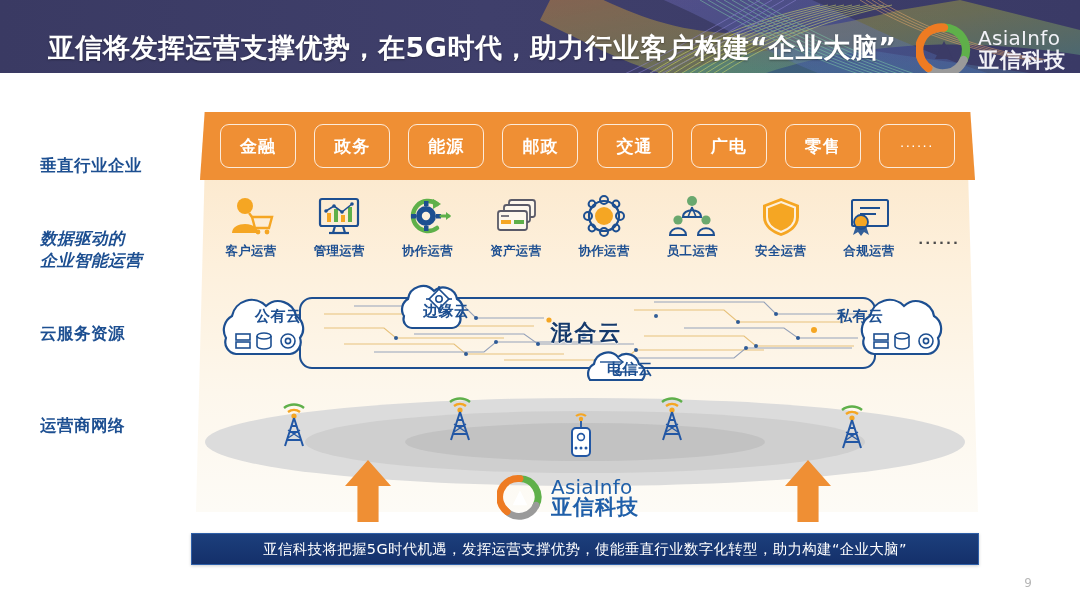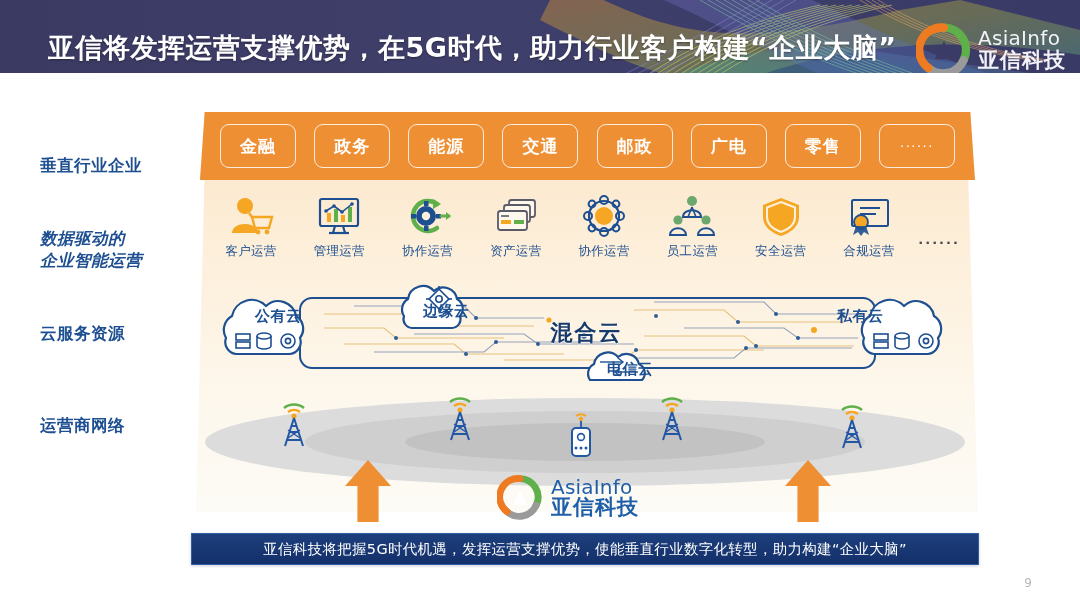--- a/index.html
+++ b/index.html
@@ -76,21 +76,21 @@
   .industry-chip.dots{ font-size:13px; letter-spacing:1.5px; font-weight:normal; }
 
   
   .ops-row{
     position:absolute; left:22px; top:80px; width:748px; height:78px;
     display:flex; align-items:flex-start; justify-content:space-between;
   }
   .op-item{ width:78px; display:flex; flex-direction:column; align-items:center; }
   .op-icon{ height:48px; display:flex; align-items:center; justify-content:center; }
   .op-label{
-    margin-top:3px; font-size:12.5px; font-weight:normal; color:#1d4f91;
+    margin-top:3px; font-size:12.5px; font-weight:bold; color:#1d4f91;
     white-space:nowrap; letter-spacing:.3px;
   }
   .op-dots{ font-size:13px; color:#4a4a4a; letter-spacing:2px; align-self:center;
             margin-top:22px; font-weight:bold;}
 
   
   .cloud-layer{
     position:absolute; left:14px; top:168px; width:765px; height:105px;
   }
   .cloud-center-label{
@@ -246,22 +246,22 @@
 <div class="side-label sl-3">运营商网络</div>
 
 <div class="stage">
 
   <div class="body-panel"></div>
 
   <div class="industry-band">
     <div class="industry-chip">金融</div>
     <div class="industry-chip">政务</div>
     <div class="industry-chip">能源</div>
+    <div class="industry-chip">邮政</div>
     <div class="industry-chip">交通</div>
-    <div class="industry-chip">邮政</div>
     <div class="industry-chip">广电</div>
     <div class="industry-chip">零售</div>
     <div class="industry-chip dots">······</div>
   </div>
 
   <div class="ops-row">
 
     <div class="op-item">
       <div class="op-icon">
         <svg width="46" height="42" viewBox="0 0 46 42">

